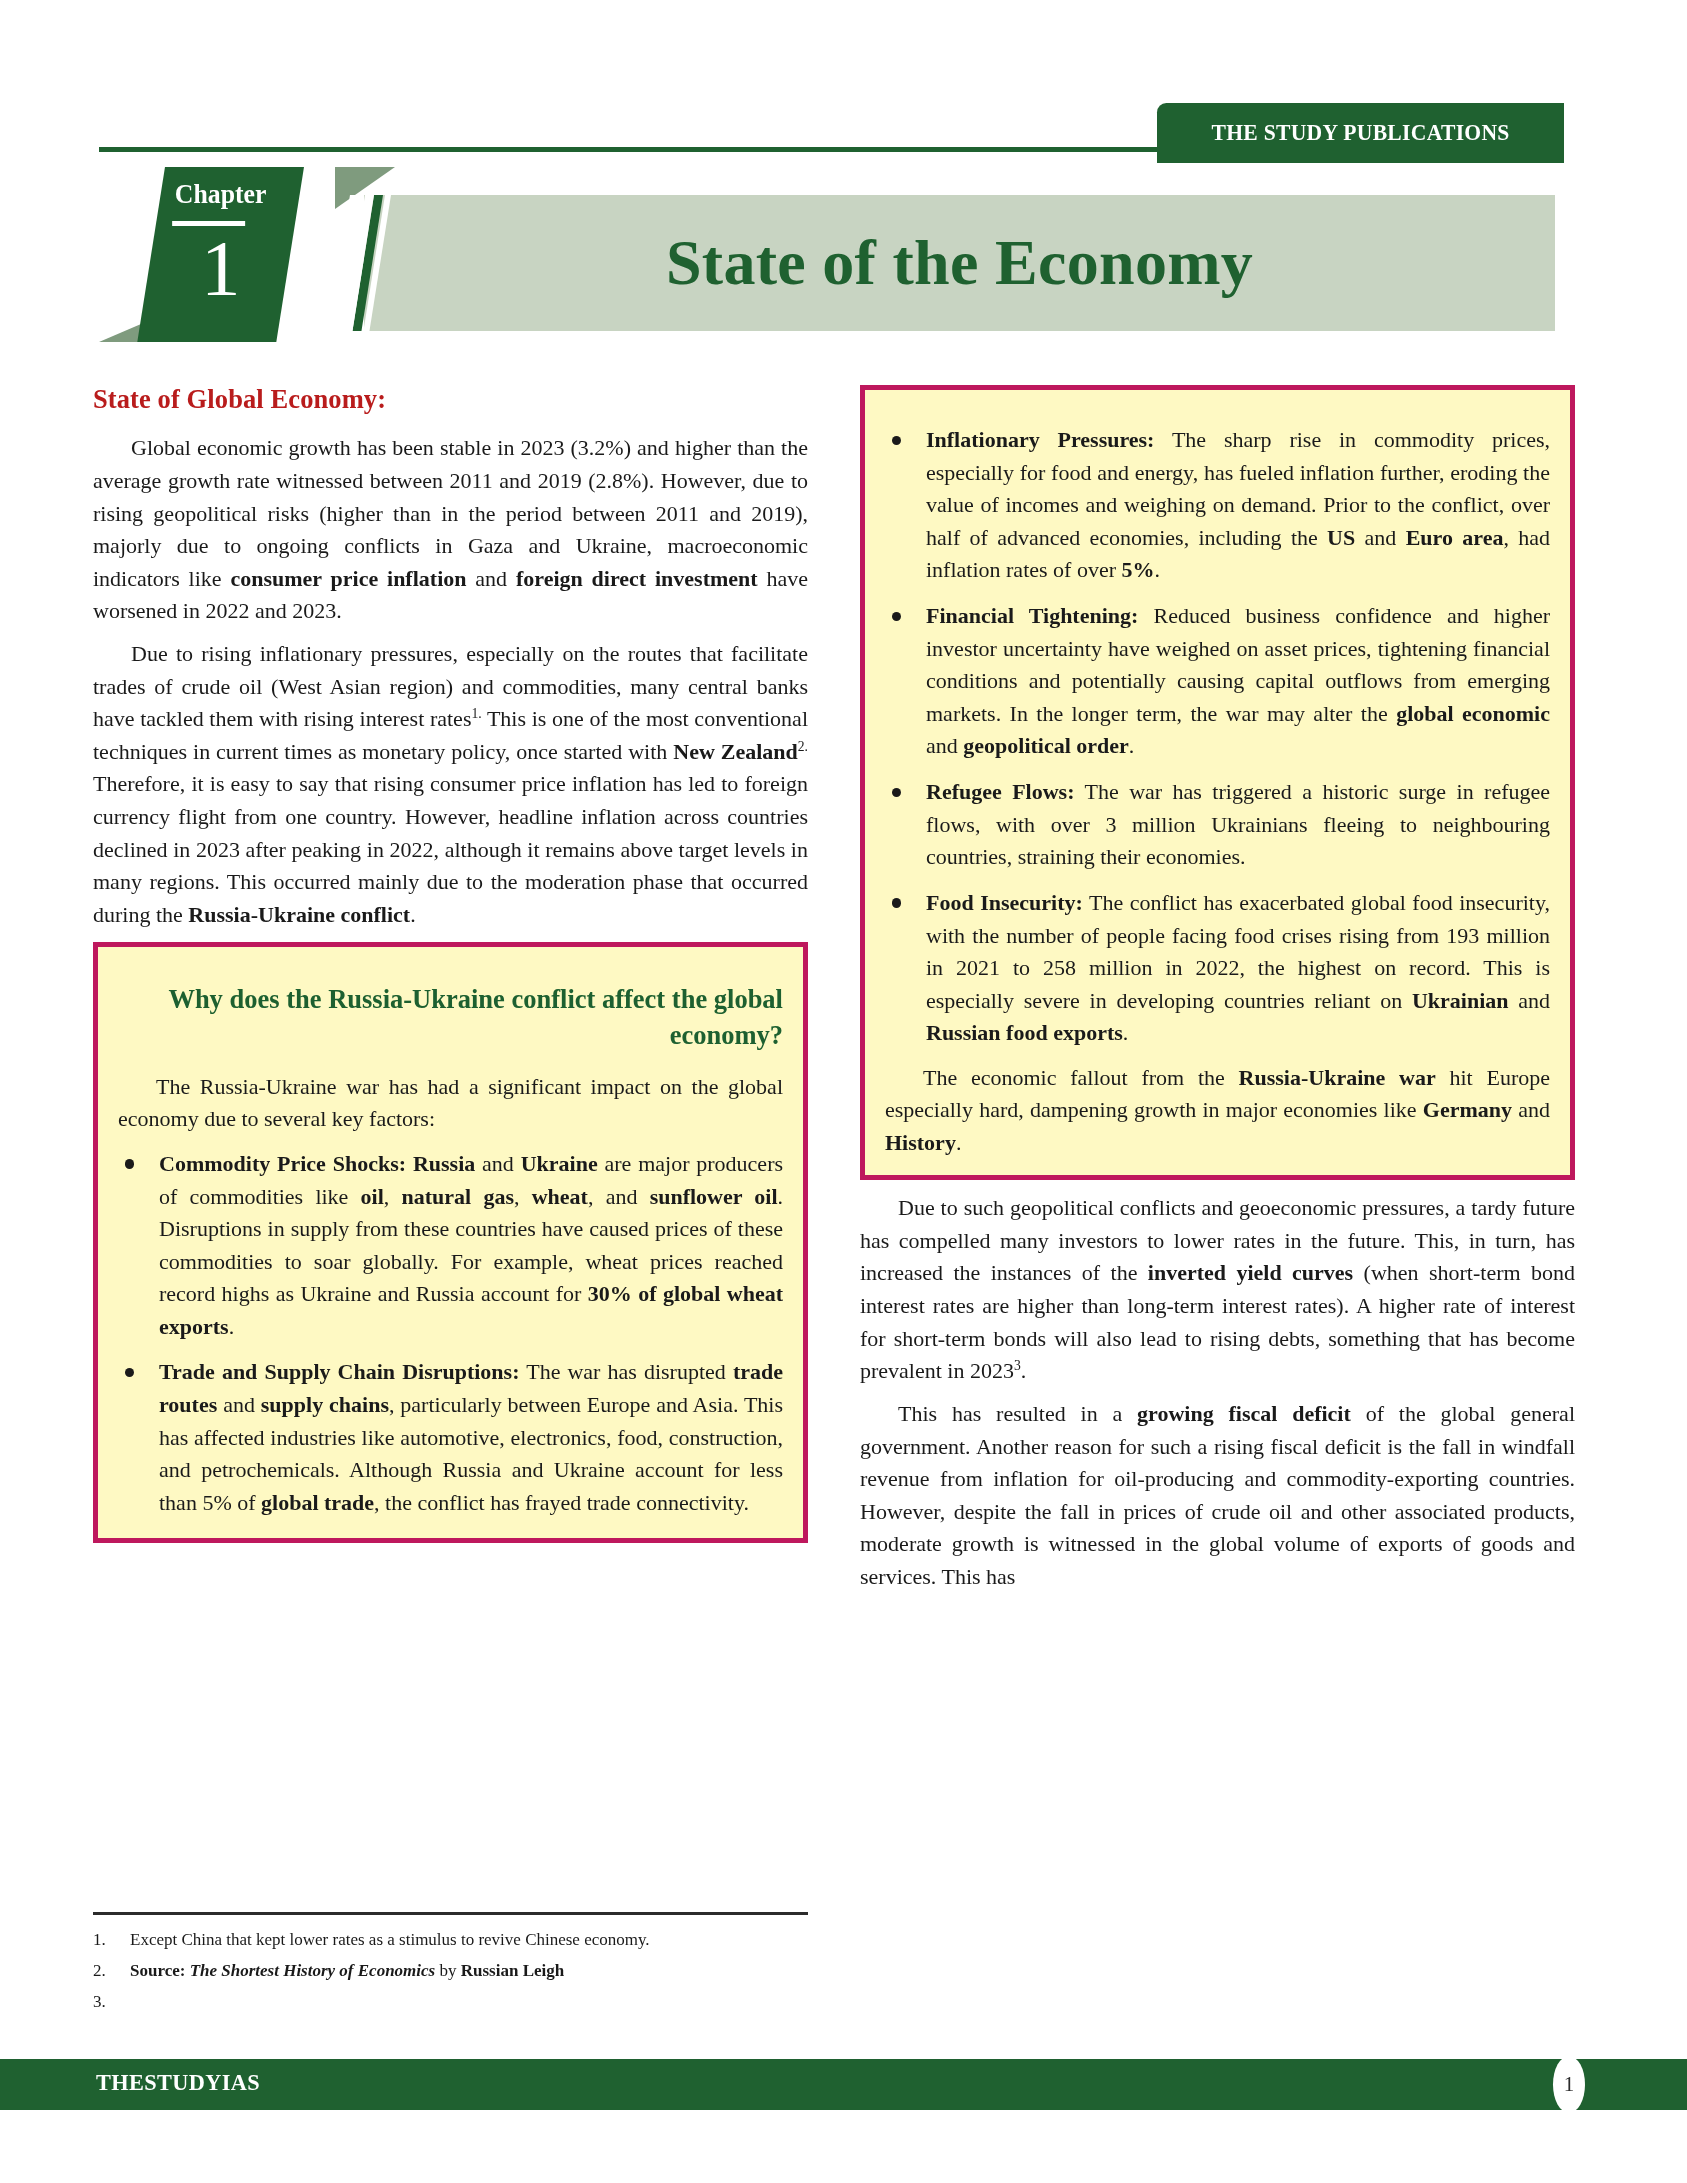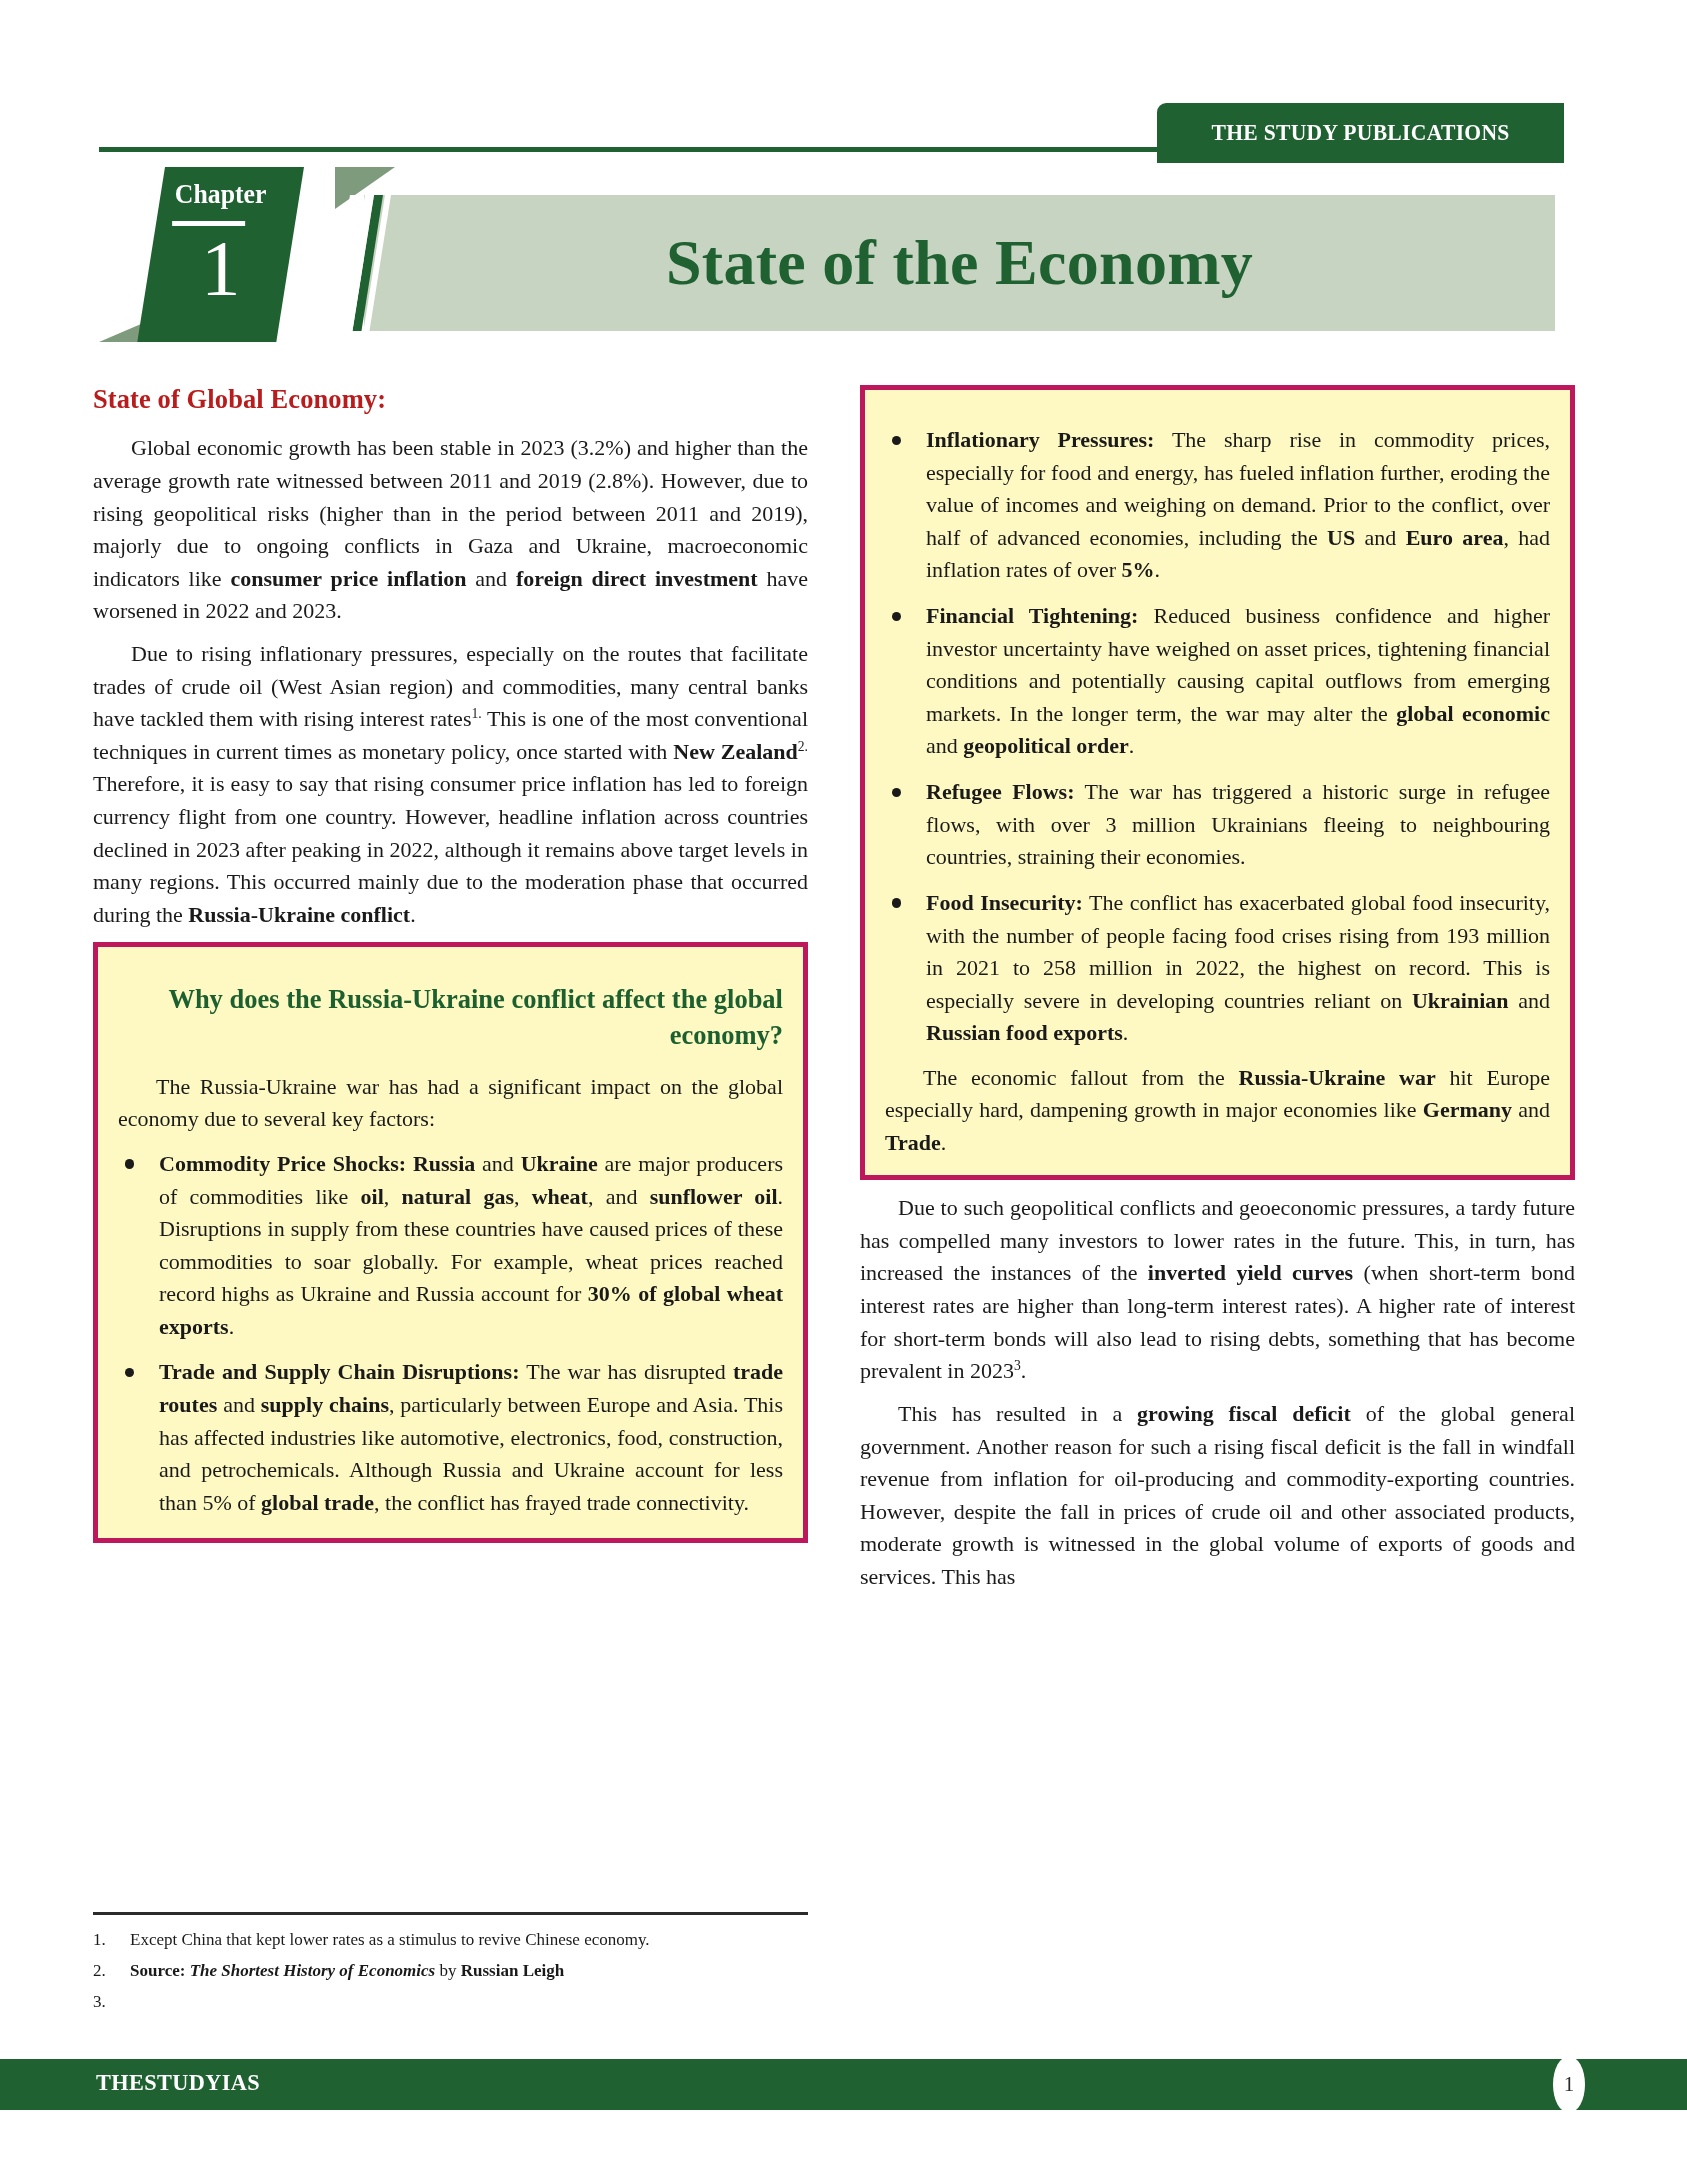--- a/index.html
+++ b/index.html
@@ -373,21 +373,21 @@
         <span class="dot"></span>
         <b>Refugee Flows:</b>
         <span> The war has triggered a historic surge in refugee flows, with over 3 million Ukrainians fleeing to neighbouring countries, straining their economies.</span>
       </li>
       <li>
         <span class="dot"></span>
         <b>Food Insecurity:</b>
         <span> The conflict has exacerbated global food insecurity, with the number of people facing food crises rising from 193 million in 2021 to 258 million in 2022, the highest on record. This is especially severe in developing countries reliant on <b>Ukrainian</b> and <b>Russian food exports</b>.</span>
       </li>
     </ul>
-    <p class="para" style="margin-top:12px;margin-bottom:0;">The economic fallout from the <b>Russia-Ukraine war</b> hit Europe especially hard, dampening growth in major economies like <b>Germany</b> and <b>Trade</b>.</p>
+    <p class="para" style="margin-top:12px;margin-bottom:0;">The economic fallout from the <b>Russia-Ukraine war</b> hit Europe especially hard, dampening growth in major economies like <b>Germany</b> and <b>History</b>.</p>
   </div>
 
   <p class="para">Due to such geopolitical conflicts and geoeconomic pressures, a tardy future has compelled many investors to lower rates in the future. This, in turn, has increased the instances of the <b>inverted yield curves</b> (when short-term bond interest rates are higher than long-term interest rates). A higher rate of interest for short-term bonds will also lead to rising debts, something that has become prevalent in 2023<sup>3</sup>.</p>
 
   <p class="para">This has resulted in a <b>growing fiscal deficit</b> of the global general government. Another reason for such a rising fiscal deficit is the fall in windfall revenue from inflation for oil-producing and commodity-exporting countries. However, despite the fall in prices of crude oil and other associated products, moderate growth is witnessed in the global volume of exports of goods and services. This has</p>
 </div>
 
 <div class="fn-zone">
   <div class="fn-rule"></div>
 

